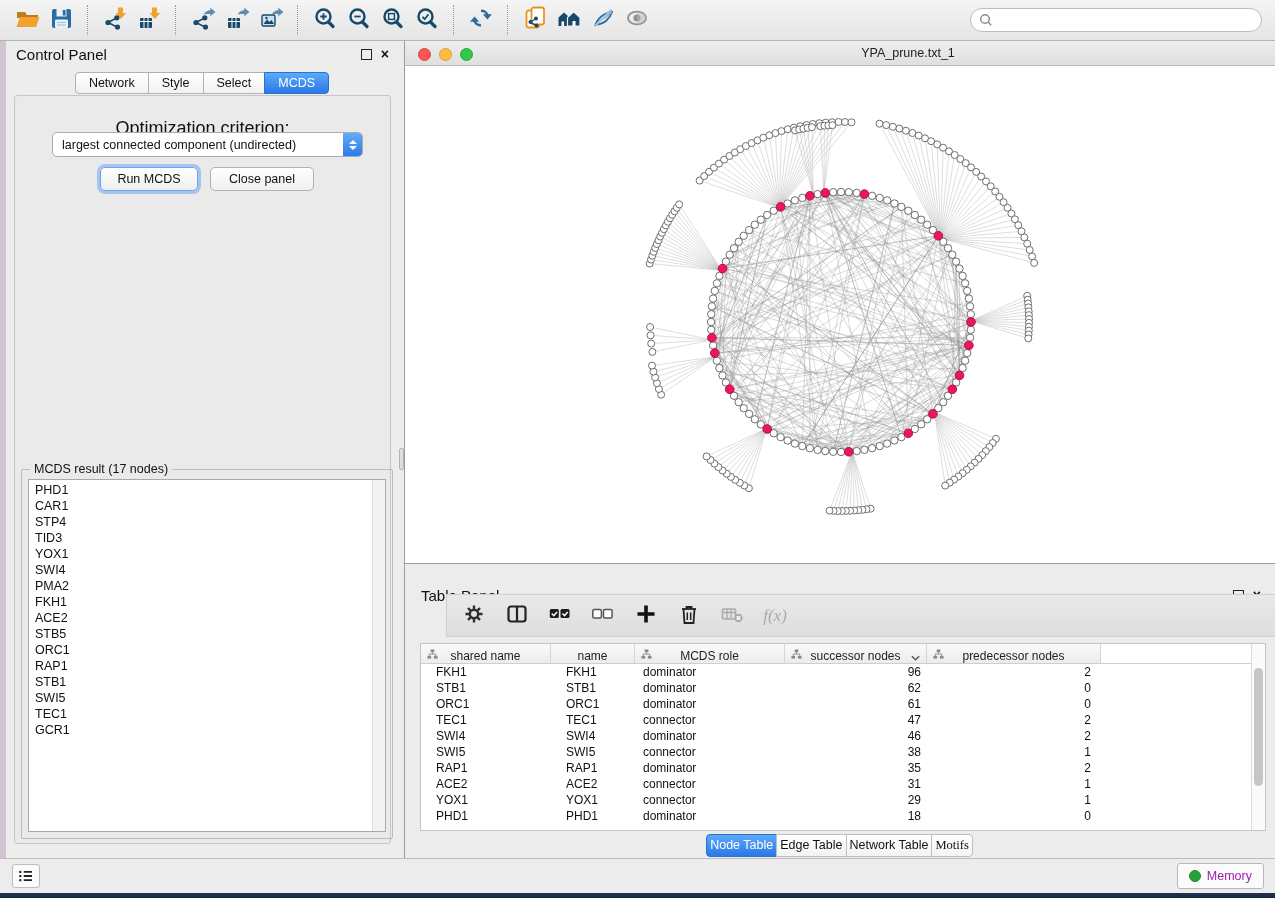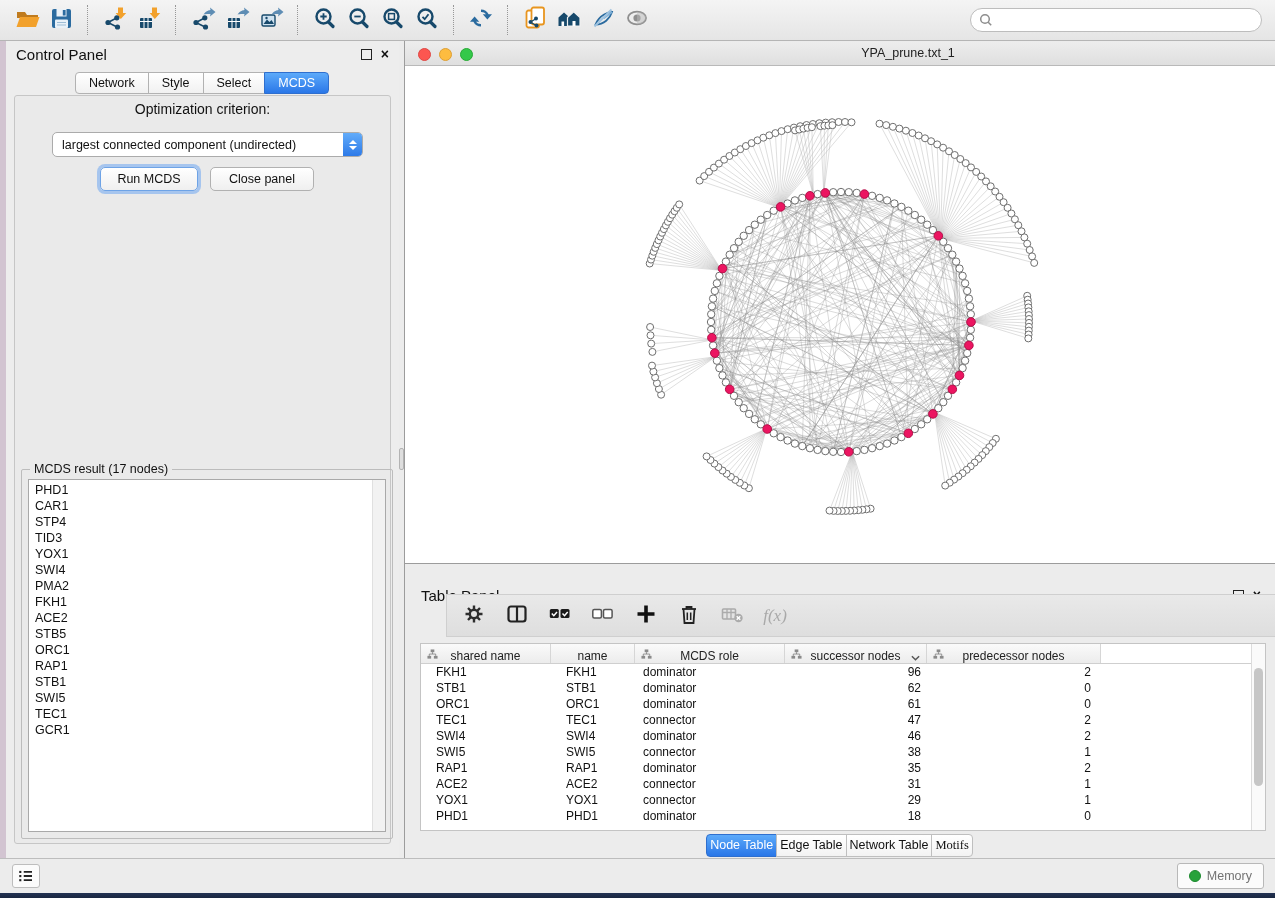--- a/index.html
+++ b/index.html
@@ -35,21 +35,21 @@
   .float-box{width:9px;height:9px;border:1.6px solid #222;display:inline-block;}
   .close-x{font-size:14px;font-weight:bold;color:#111;line-height:10px;}
   .seg-tabs{position:absolute;left:0;right:0;top:31px;display:flex;justify-content:center;}
   .seg-tab{height:20px;line-height:20px;padding:0 13px;font-size:12.5px;color:#111;
     background:linear-gradient(#ffffff,#f1f1f1);border:1px solid #b2b2b2;margin-left:-1px;}
   .seg-tab:first-child{border-radius:4px 0 0 4px;}
   .seg-tab:last-child{border-radius:0 4px 4px 0;}
   .seg-tab.active{background:linear-gradient(#5caafa,#2a77e8);color:#fff;border-color:#2f6fce;}
   .tab-content{position:absolute;left:8px;top:54px;width:377px;height:749px;
     background:#eaeaea;border:1px solid #c6c6c6;border-radius:3px;box-sizing:border-box;}
-  .opt-label{position:absolute;top:5px;left:0;right:0;text-align:center;font-size:14px;color:#111;}
+  .opt-label{position:absolute;top:22px;left:0;right:0;text-align:center;font-size:18px;color:#111;}
   .dropdown{position:absolute;top:36px;left:37px;width:311px;height:25px;background:#fff;
     border:1px solid #ababab;border-radius:5px;display:flex;align-items:center;box-sizing:border-box;overflow:hidden;}
   .dropdown .dd-text{flex:1;padding-left:9px;font-size:12.5px;color:#111;white-space:nowrap;}
   .dd-stepper{width:19px;height:100%;background:linear-gradient(#62acfa,#2d7ae8);
     display:flex;flex-direction:column;align-items:center;justify-content:center;gap:2px;}
   .dd-arrow{width:0;height:0;border-left:4px solid transparent;border-right:4px solid transparent;}
   .dd-up{border-bottom:4.5px solid #fff;}
   .dd-down{border-top:4.5px solid #fff;}
   .btn-row{position:absolute;top:71px;left:0;right:0;}
   .push-btn{position:absolute;height:24px;background:linear-gradient(#ffffff,#efefef);
@@ -127,21 +127,21 @@
 
   
   .status-bar{position:absolute;left:0;top:858px;width:1275px;height:35px;background:#ececec;
     border-top:1px solid #bdbdbd;box-sizing:border-box;}
   .sb-listbtn{position:absolute;left:12px;top:5px;width:28px;height:24px;background:#fbfbfb;
     border:1px solid #bdbdbd;border-radius:3px;display:flex;align-items:center;justify-content:center;box-sizing:border-box;}
   .memory-btn{position:absolute;right:11px;top:4px;height:26px;background:#fbfbfb;
     border:1px solid #b8b8b8;border-radius:3px;display:flex;align-items:center;gap:6px;
     padding:0 11px;box-sizing:border-box;}
   .mem-dot{width:12px;height:12px;border-radius:50%;background:#27a23b;border:1px solid #1d8a2f;box-sizing:border-box;}
-  .memory-label{font-size:12.5px;color:#737373;}
+  .memory-label{font-size:12.5px;color:#a21caf;}
 </style>
 </head>
 <body>
 
 <div id="app">
 
   <div class="main-toolbar">
     <div id="toolbar-icons" style="display:flex;align-items:center;">
         <div class="tb-btn">
           <span><svg width="25" height="25" viewBox="0 0 25 25">

